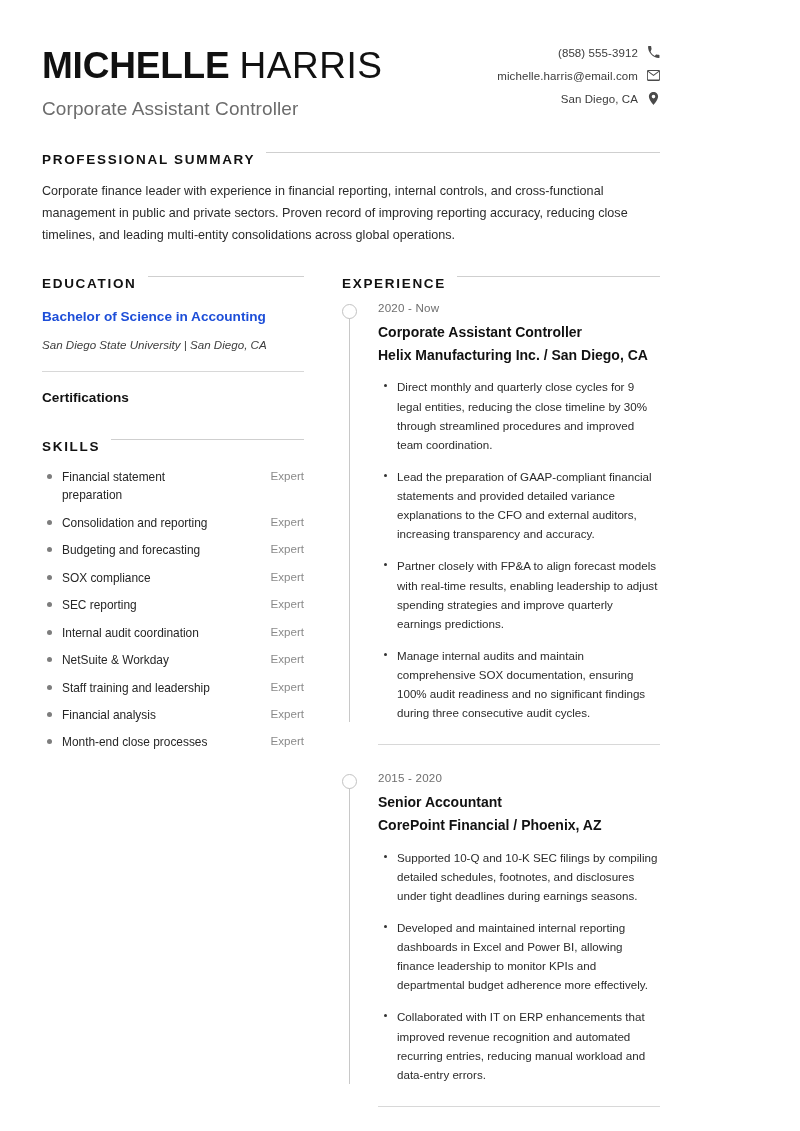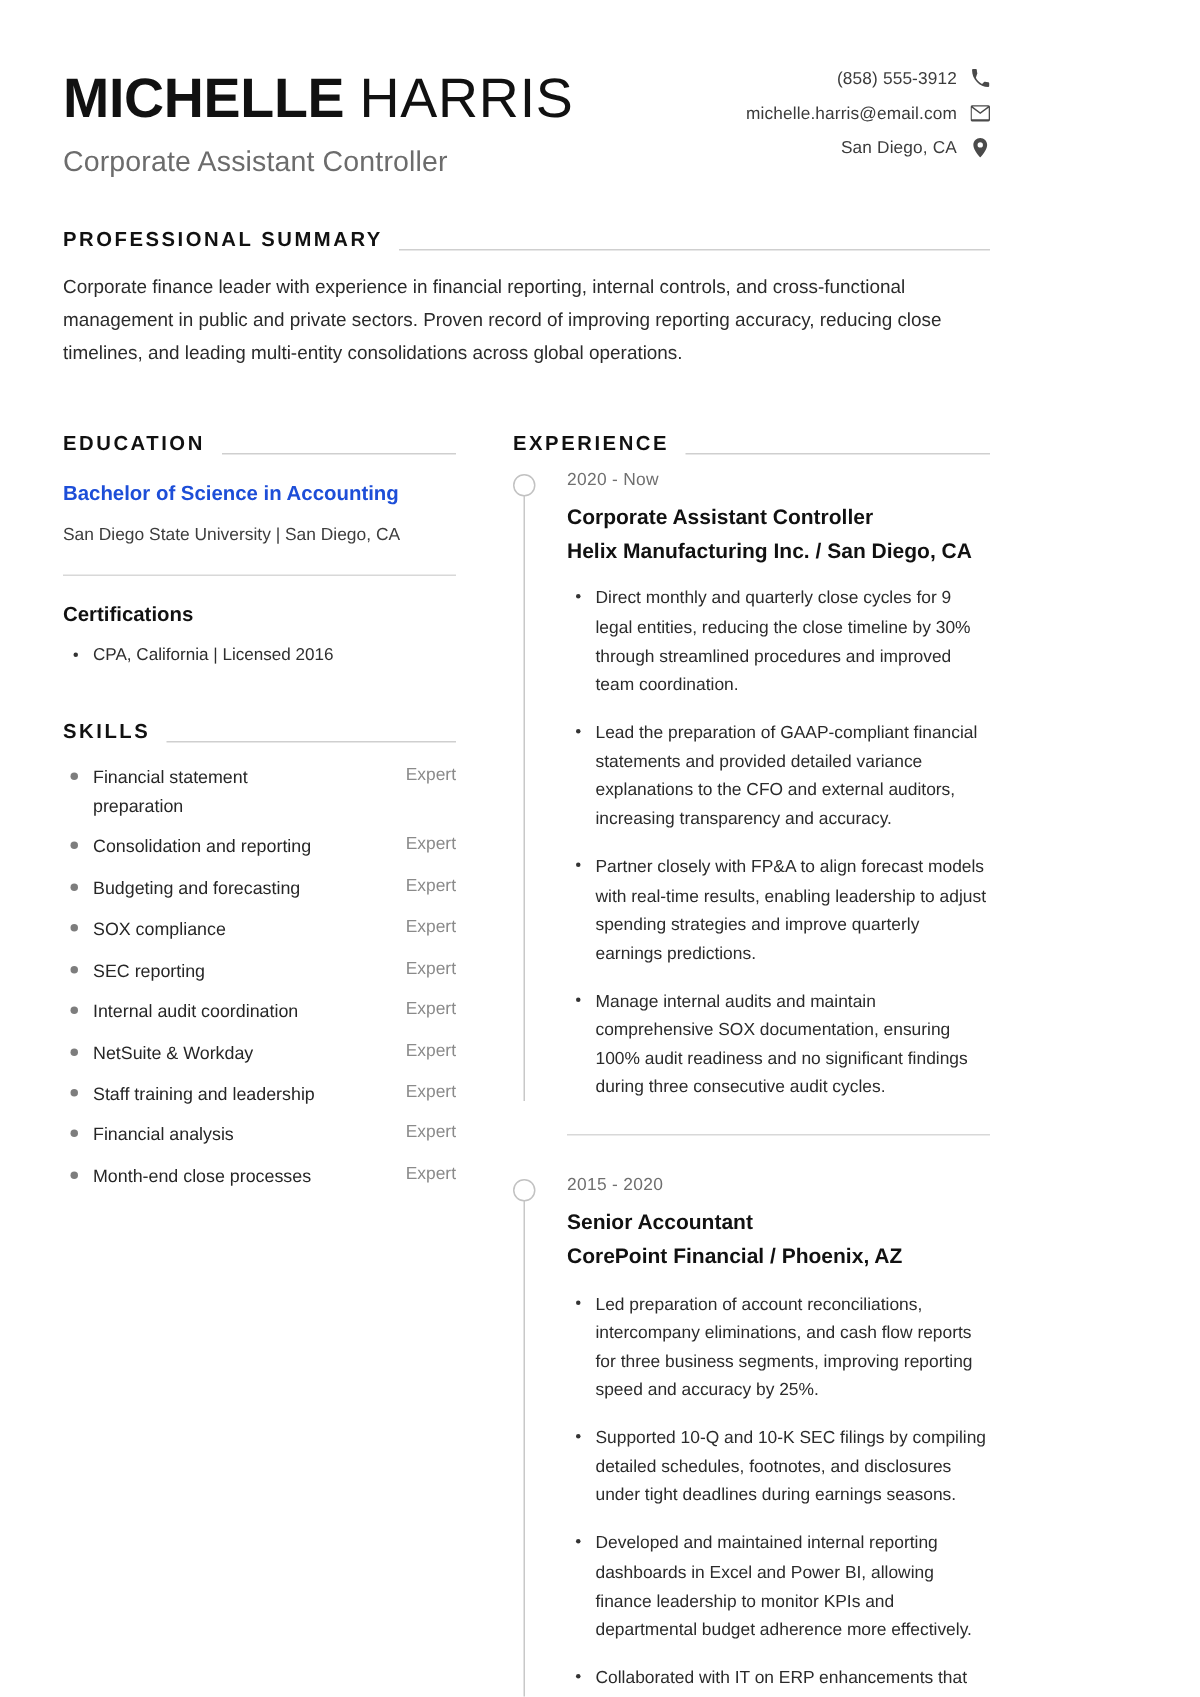--- a/index.html
+++ b/index.html
@@ -64,23 +64,22 @@
     display: inline-flex;
     align-items: center;
     justify-content: center;
     flex: none;
   }
   .contact-icon svg { display: block; }
 
   
   .section-head {
     display: flex;
-    align-items: flex-end;
+    align-items: flex-start;
     gap: 11px;
-    margin-top: 12px;
   }
   .section-head .label {
     font-size: 13.5px;
     font-weight: 700;
     letter-spacing: 1.7px;
     color: #111111;
     white-space: nowrap;
   }
   .section-head .rule {
     flex: 1;
@@ -114,20 +113,21 @@
     font-size: 13.6px;
     font-weight: 700;
     color: #1d4ed8;
     line-height: 1.35;
   }
   .edu-school {
     margin-top: 9px;
     font-size: 11.6px;
     color: #3d3d3d;
     line-height: 1.5;
+    font-style: italic;
   }
   .thin-div {
     height: 1px;
     background: #d8d8d8;
     margin: 18px 0 0 0;
   }
   .cert-title {
     margin-top: 18px;
     font-size: 13.6px;
     font-weight: 700;
@@ -331,21 +331,20 @@
       <div>
         <div class="section-head">
           <span class="label">EDUCATION</span>
           <span class="rule"></span>
         </div>
         <div class="edu-degree">Bachelor of Science in Accounting</div>
         <div class="edu-school">San Diego State University | San Diego, CA</div>
         <div class="thin-div"></div>
         <div class="cert-title">Certifications</div>
         <ul class="plain cert-list">
-          <li>CPA, California | Licensed 2016</li>
         </ul>
       </div>
 
       <div class="skills">
         <div class="section-head">
           <span class="label">SKILLS</span>
           <span class="rule"></span>
         </div>
         <div class="skill-list">
           <div class="skill-row">
@@ -421,21 +420,20 @@
           <div class="exp-sep"></div>
           <div class="exp-entry-spacer"></div>
 
           <div class="tl-entry">
             <span class="tl-dot"></span>
             <span class="tl-line"></span>
             <div class="exp-dates">2015 - 2020</div>
             <div class="exp-role">Senior Accountant</div>
             <div class="exp-company">CorePoint Financial / Phoenix, AZ</div>
             <ul class="plain exp-bullets">
-              <li>Led preparation of account reconciliations, intercompany eliminations, and cash flow reports for three business segments, improving reporting speed and accuracy by 25%.</li>
               <li>Supported 10-Q and 10-K SEC filings by compiling detailed schedules, footnotes, and disclosures under tight deadlines during earnings seasons.</li>
               <li>Developed and maintained internal reporting dashboards in Excel and Power BI, allowing finance leadership to monitor KPIs and departmental budget adherence more effectively.</li>
               <li>Collaborated with IT on ERP enhancements that improved revenue recognition and automated recurring entries, reducing manual workload and data-entry errors.</li>
             </ul>
           </div>
 
           <div class="exp-sep"></div>
         </div>
       </div>
 

